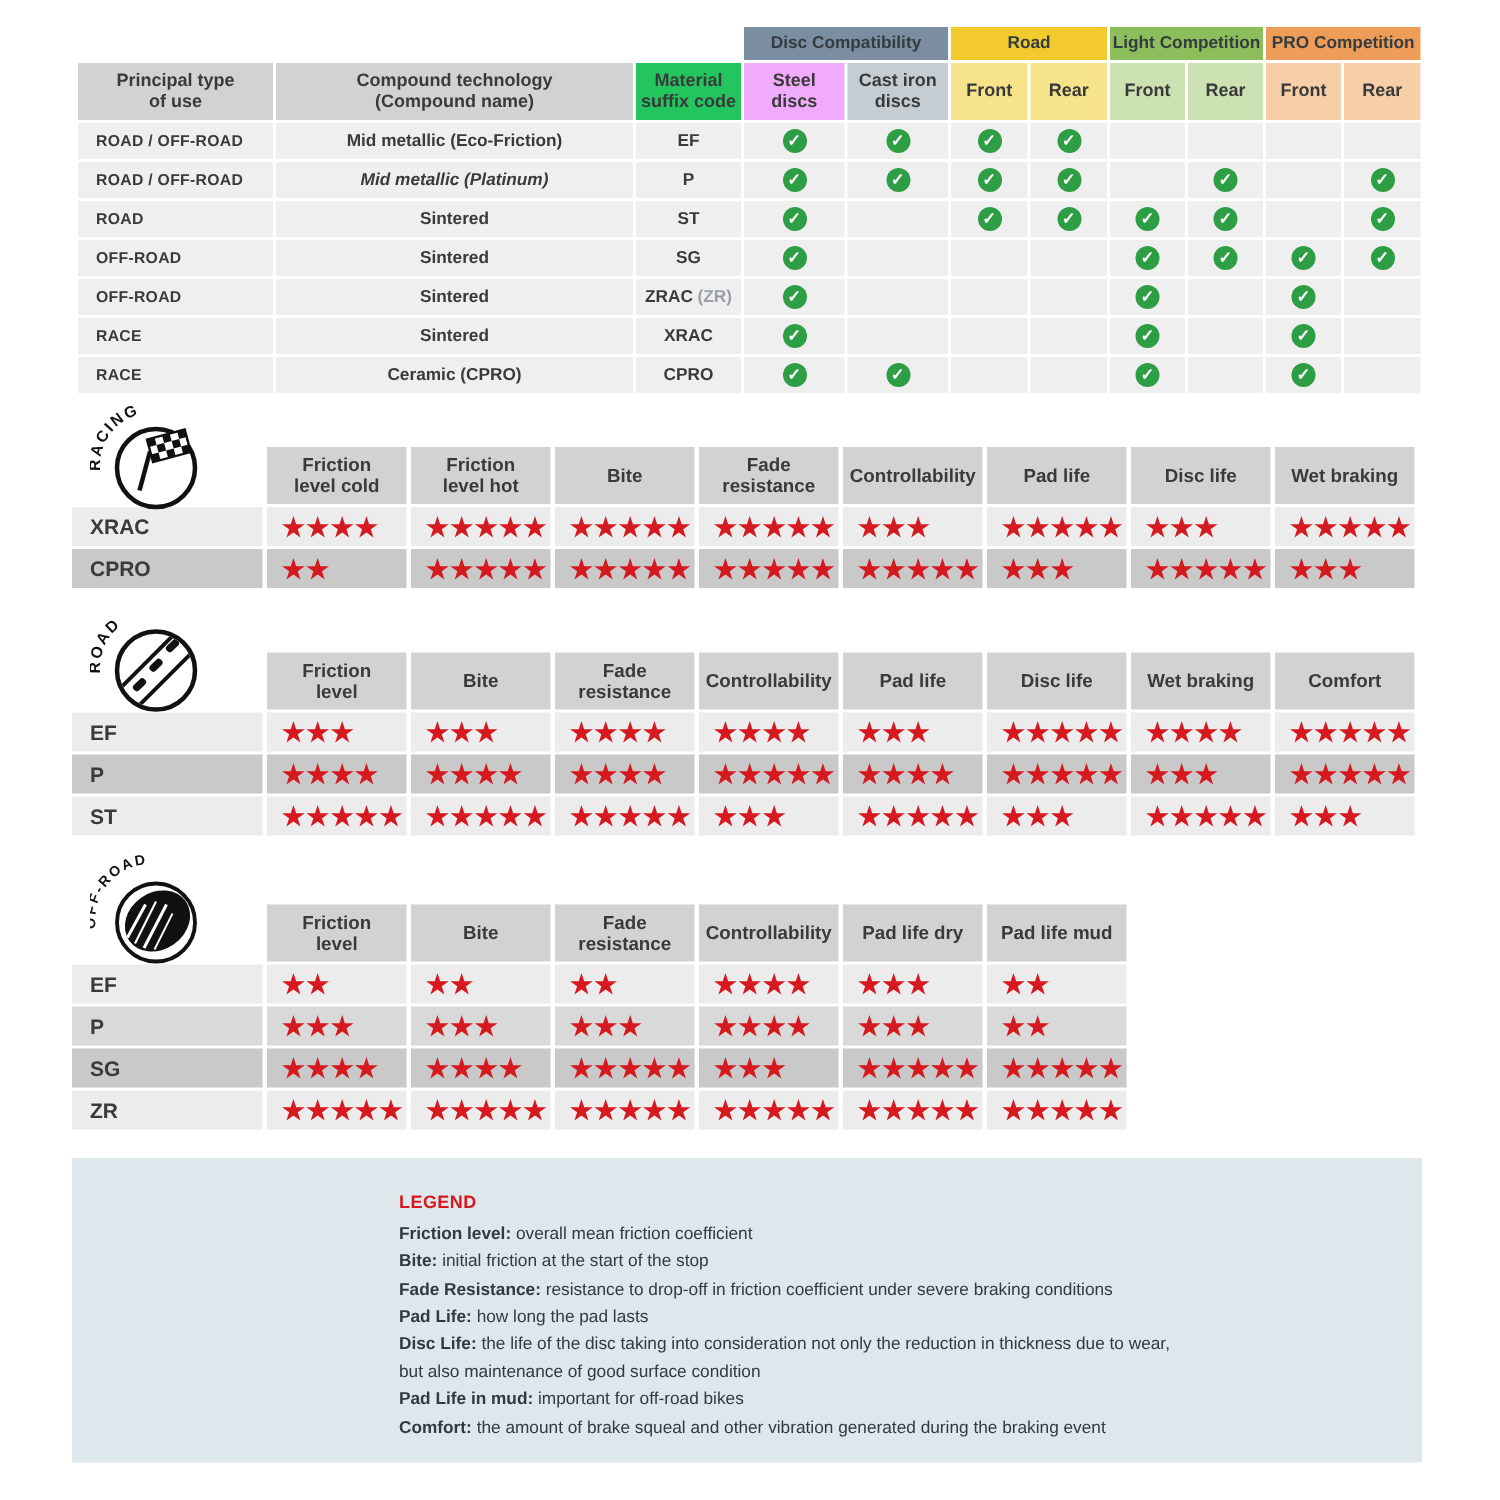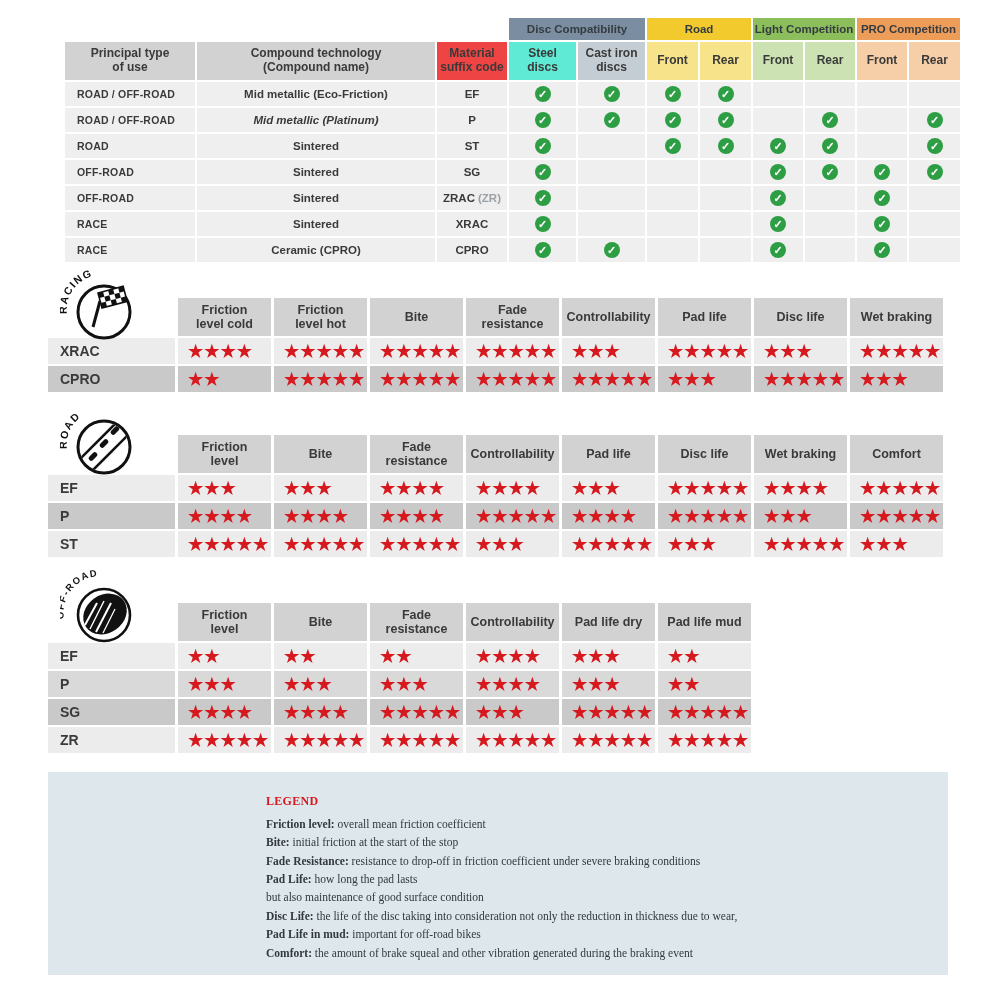--- a/index.html
+++ b/index.html
@@ -2,21 +2,21 @@
 <html><head>
 <meta charset="utf-8">
 <style>
   * { margin:0; padding:0; box-sizing:border-box; }
   html,body { background:#fff; }
   body { width:1000px; height:1000px; font-family:"Liberation Sans", sans-serif; color:#3a3a3a; }
   #page { position:relative; width:1000px; height:1000px; overflow:hidden; background:#fff; }
 
   
   #compat {
-    position:absolute; left:65px; top:18px;
+    position:absolute; left:52px; top:18px;
     display:grid;
     grid-template-columns:130px 238px 70px 67px 67px 51px 51px 50px 50px 50px 51px;
     grid-template-rows:22px 38px repeat(7,24px);
     gap:2px;
   }
   .group-th { display:flex; align-items:center; justify-content:center;
               font-weight:bold; font-size:11.5px; color:#343c42; }
   .th { display:flex; align-items:center; justify-content:center; text-align:center;
         font-weight:bold; font-size:12px; line-height:1.15; color:#3a3a3a; }
   .pre { white-space:pre-line; }
@@ -37,42 +37,42 @@
   .rating-grid .th { font-size:12.5px; }
   .rlabel { justify-content:flex-start !important; padding-left:12px; font-size:14px; }
   .stars { justify-content:flex-start !important; padding-left:10px; }
   .star { color:#d5191f; font-size:17px; letter-spacing:1px; line-height:1; }
   .shade-light { background:#ececec; }
   .shade-mid { background:#d9d9d9; }
   .shade-dark { background:#c9c9c9; }
 
   
   .legend { position:absolute; left:48px; top:772px; width:900px; height:203px; background:#dde7ec; }
-  .legend-inner { padding:22px 30px 0 218px; font-size:11.5px; color:#33393d;font-family:Liberation Serif, serif; }
+  .legend-inner { padding:22px 30px 0 218px; font-size:11.5px; color:#33393d; }
   .lg-title { color:#d5191f; font-weight:bold; font-size:12px; margin-bottom:8px; letter-spacing:.3px; }
   .lg-line { margin-bottom:2.5px; line-height:1.38; }
   .lg-term { font-weight:bold; }
 </style>
 </head>
 <body>
 
 <div id="page">
 
   <div id="compat">
       <div class="group-th" style="grid-area: 1 / 4 / auto / span 2; background: rgb(123, 141, 160);">Disc Compatibility</div>
       <div class="group-th" style="grid-area: 1 / 6 / auto / span 2; background: rgb(242, 202, 46);">Road</div>
       <div class="group-th" style="grid-area: 1 / 8 / auto / span 2; background: rgb(140, 190, 91);">Light Competition</div>
       <div class="group-th" style="grid-area: 1 / 10 / auto / span 2; background: rgb(238, 157, 88);">PRO Competition</div>
       <div class="th pre" style="grid-area: 2 / 1; background: rgb(210, 210, 210);">Principal type
 of use</div>
       <div class="th pre" style="grid-area: 2 / 2; background: rgb(210, 210, 210);">Compound technology
 (Compound name)</div>
-      <div class="th pre" style="grid-area: 2 / 3; background: #ef4444;">Material
+      <div class="th pre" style="grid-area: 2 / 3; background: #22c55e;">Material
 suffix code</div>
-      <div class="th pre" style="grid-area: 2 / 4; background: #5eead4;">Steel
+      <div class="th pre" style="grid-area: 2 / 4; background: #f0abfc;">Steel
 discs</div>
       <div class="th pre" style="grid-area: 2 / 5; background: rgb(197, 205, 212);">Cast iron
 discs</div>
       <div class="th pre" style="grid-area: 2 / 6; background: rgb(247, 227, 138);">Front</div>
       <div class="th pre" style="grid-area: 2 / 7; background: rgb(247, 227, 138);">Rear</div>
       <div class="th pre" style="grid-area: 2 / 8; background: rgb(204, 226, 179);">Front</div>
       <div class="th pre" style="grid-area: 2 / 9; background: rgb(204, 226, 179);">Rear</div>
       <div class="th pre" style="grid-area: 2 / 10; background: rgb(246, 207, 169);">Front</div>
       <div class="th pre" style="grid-area: 2 / 11; background: rgb(246, 207, 169);">Rear</div>
       <div class="td use" style="grid-area: 3 / 1;">ROAD / OFF-ROAD</div>
@@ -531,21 +531,21 @@
   </div>
 
   <div class="legend">
     <div class="legend-inner">
       <div class="lg-title">LEGEND</div>
       <div>
           <div class="lg-line"><span class="lg-term">Friction level: </span><span>overall mean friction coefficient</span></div>
           <div class="lg-line"><span class="lg-term">Bite: </span><span>initial friction at the start of the stop</span></div>
           <div class="lg-line"><span class="lg-term">Fade Resistance: </span><span>resistance to drop-off in friction coefficient under severe braking conditions</span></div>
           <div class="lg-line"><span class="lg-term">Pad Life: </span><span>how long the pad lasts</span></div>
+          <div class="lg-line"><span class="lg-term">Disc Life: </span><span>the life of the disc taking into consideration not only the reduction in thickness due to wear,</span></div>
           <div class="lg-line"><span>but also maintenance of good surface condition</span></div>
-          <div class="lg-line"><span class="lg-term">Disc Life: </span><span>the life of the disc taking into consideration not only the reduction in thickness due to wear,</span></div>
           <div class="lg-line"><span class="lg-term">Pad Life in mud: </span><span>important for off-road bikes</span></div>
           <div class="lg-line"><span class="lg-term">Comfort: </span><span>the amount of brake squeal and other vibration generated during the braking event</span></div>
         </div>
     </div>
   </div>
 
 </div>
 
 </body></html>

